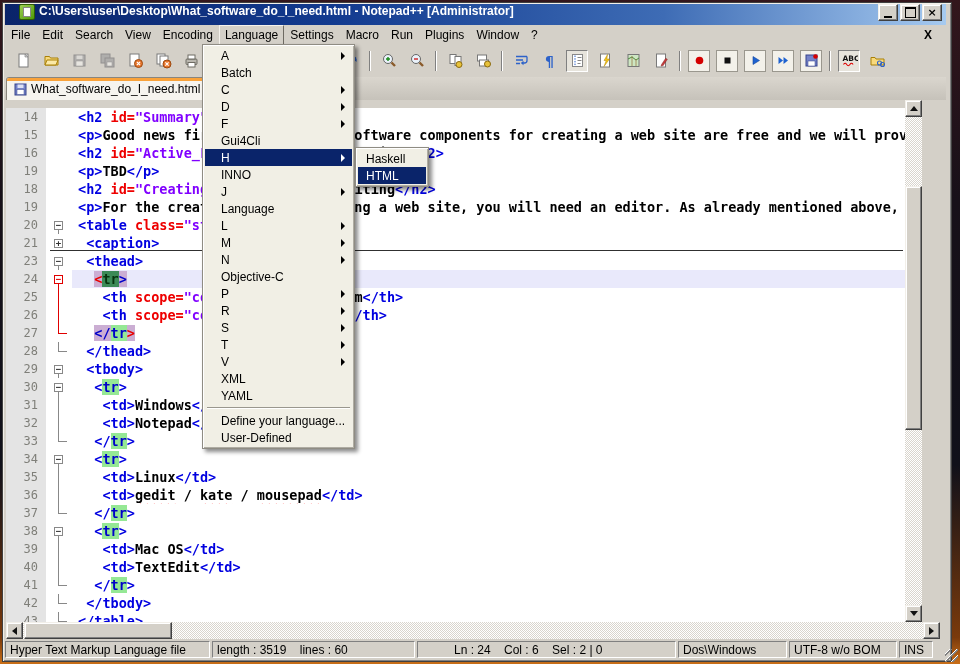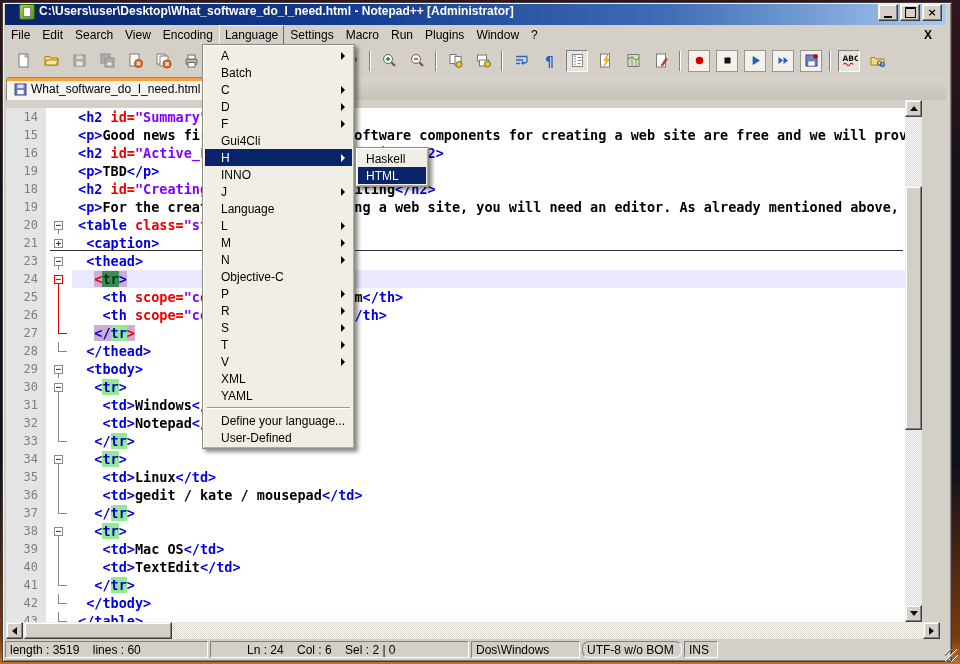--- a/index.html
+++ b/index.html
@@ -396,24 +396,25 @@
     <span class="sbtn" style="left:0;top:0">
         <span class="tri left"></span>
       </span>
     <span class="sthumb" style="left:18px;top:0;width:148px;height:17px"></span>
     <span class="sbtn" style="right:0;top:0">
         <span class="tri right"></span>
       </span>
   </div>
 
   <div class="statusbar" id="statusbar">
+      <span class="spanel" style="width: 205px;">Hyper Text Markup Language file</span>
       <span class="spanel" style="width: 203px;">length : 3519    lines : 60</span>
       <span class="spanel" style="width: 259px; padding-left: 36px;">Ln : 24    Col : 6    Sel : 2 | 0</span>
       <span class="spanel" style="width: 109px;">Dos\Windows</span>
-      <span class="spanel" style="width: 100px; border-radius: 7px;">UTF-8 w/o BOM</span>
+      <span class="spanel" style="width: 108px;">UTF-8 w/o BOM</span>
       <span class="spanel" style="width: 34px;">INS</span>
     </div>
   <div class="grip"></div>
 
   <div class="popup" id="langmenu">
       <div class="litem">
         <span>A</span>
         <span class="arr"></span>
       </div>
       <div class="litem">

